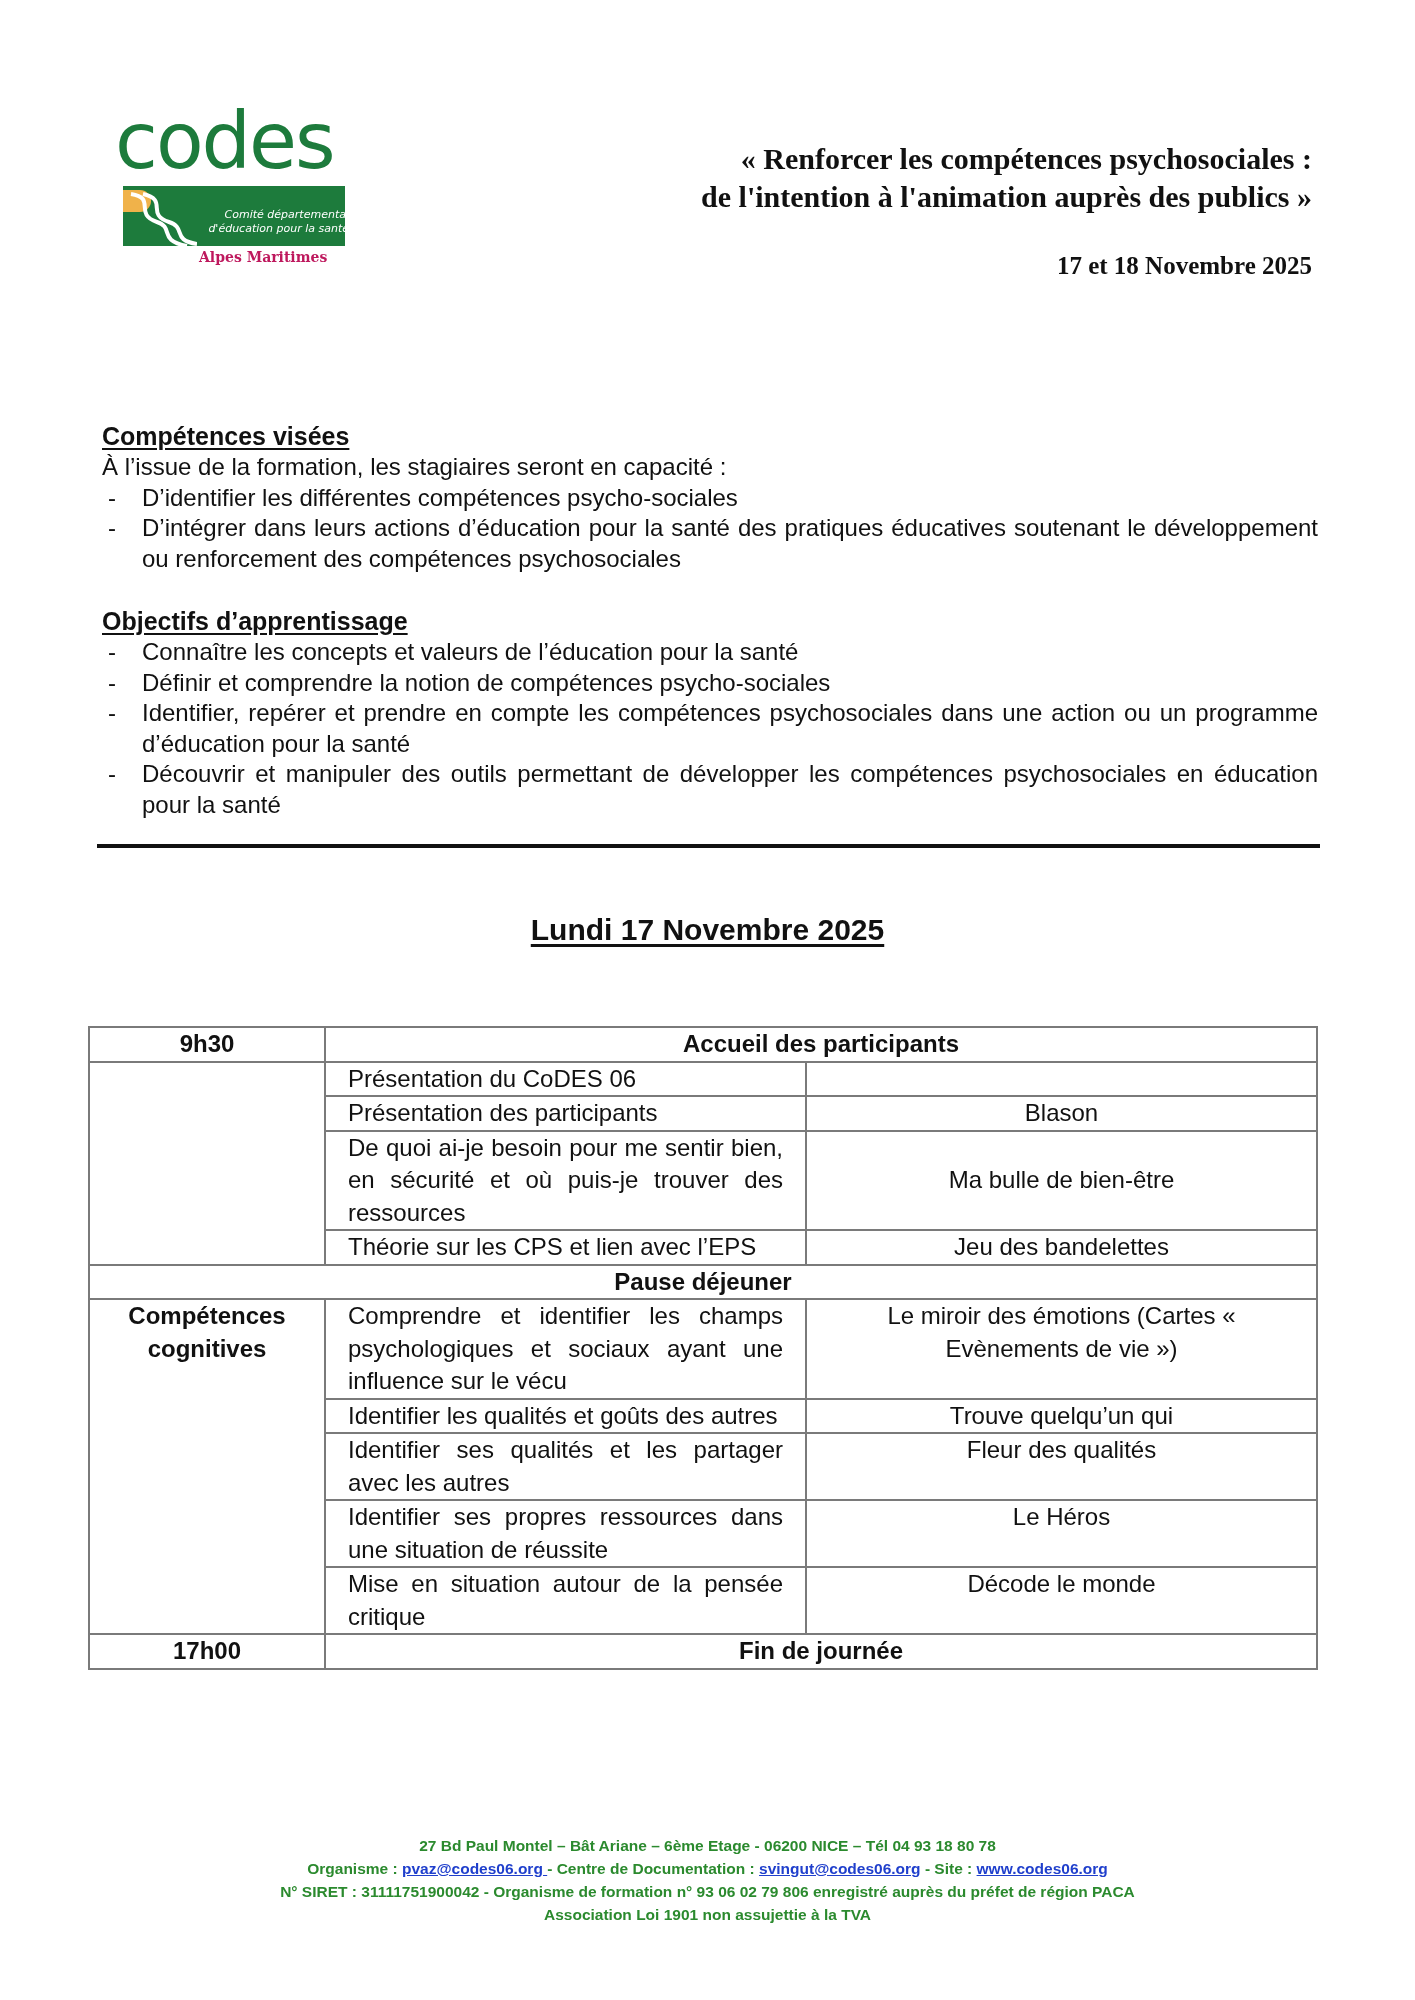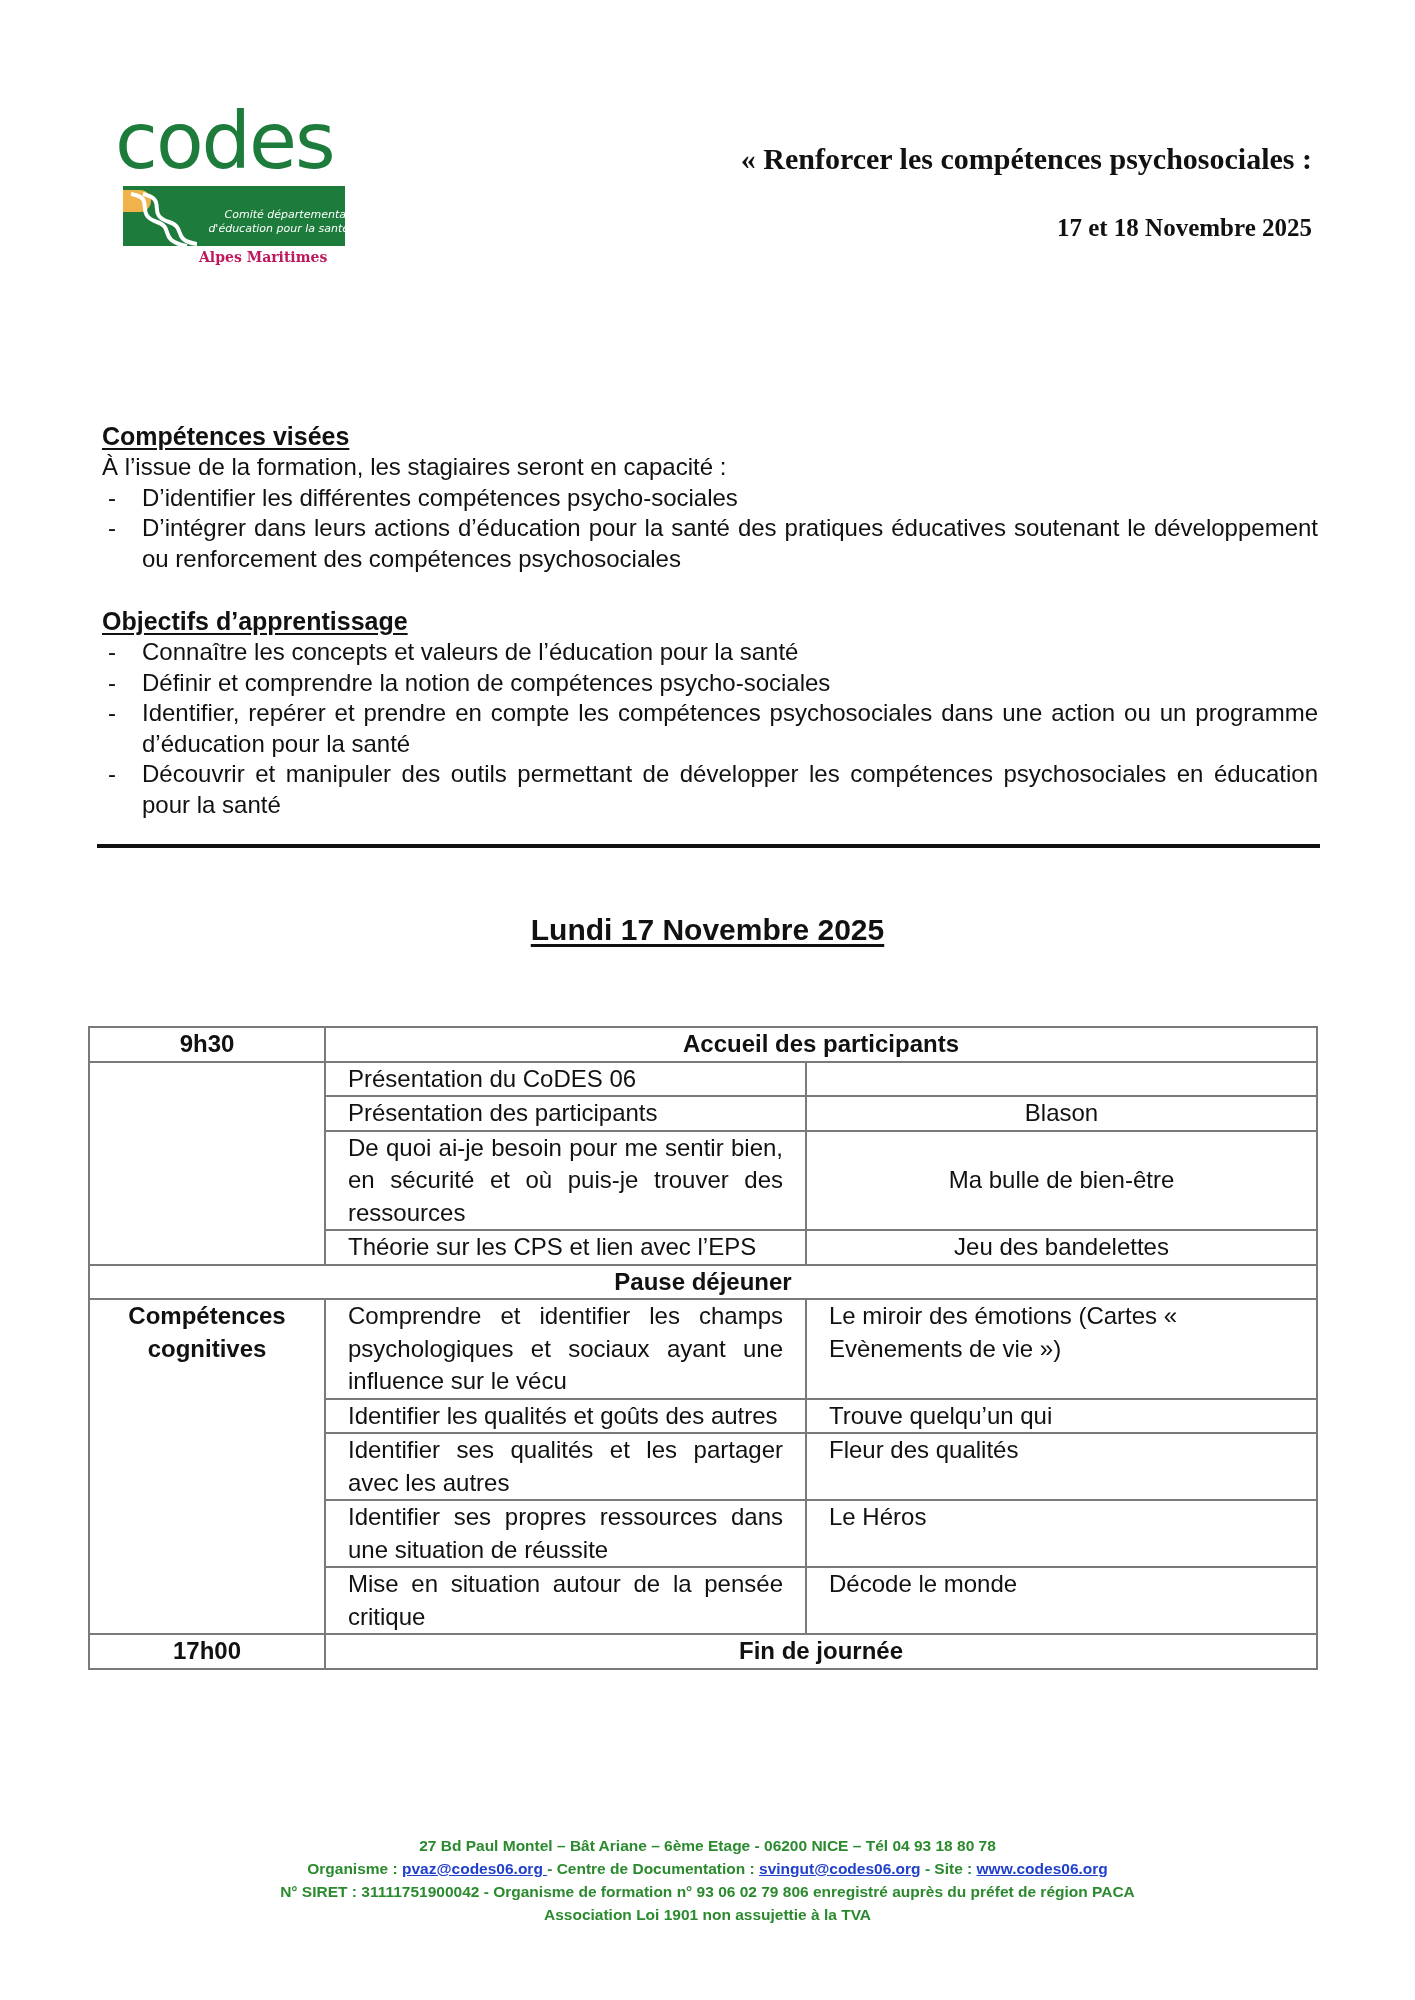--- a/index.html
+++ b/index.html
@@ -39,21 +39,21 @@
 
   .day-heading { position: absolute; left: 0; width: 1415px; top: 913px; text-align: center;
                  font-size: 30px; font-weight: bold; text-decoration: underline; text-underline-offset: 4px; }
 
   
   table.schedule { position: absolute; left: 88px; top: 1026px; width: 1230px;
                    border-collapse: collapse; font-size: 24px; }
   table.schedule td { border: 2px solid #7a7a7a; padding: 0 22px; line-height: 32.5px; vertical-align: top; }
   td.time { width: 190px; text-align: center; font-weight: bold; vertical-align: middle; }
   td.activity { width: 435px; text-align: justify; }
-  td.tool { text-align: left; }
+  td.tool { text-align: center; }
   td.tool.center { text-align: center; vertical-align: middle; }
   td.full { text-align: center; font-weight: bold; }
   td.module { text-align: center; font-weight: bold; vertical-align: middle; }
 
   
   .footer { position: absolute; left: 0; width: 1415px; top: 1834px; text-align: center;
             font-family: "Liberation Sans", sans-serif; font-weight: bold; font-size: 15.5px;
             line-height: 23px; color: #2b8a2e; }
   .footer a { color: #1f3fcc; text-decoration: underline; }
 </style>
@@ -70,20 +70,21 @@
   <div class="logo-word">codes</div>
   <div class="logo-band-text">
     <div>Comité départemental</div>
     <div>d'éducation pour la santé</div>
   </div>
   <div class="logo-region">Alpes Maritimes</div>
 </div>
 
 <div class="title-block">
   <div class="title-line">« Renforcer les compétences psychosociales :</div>
+  <div class="title-line">de l'intention à l'animation auprès des publics »</div>
   <div class="title-date">17 et 18 Novembre 2025</div>
 </div>
 
 <div class="section" style="top: 420px;">
   <h2>Compétences visées</h2>
   <p>À l’issue de la formation, les stagiaires seront en capacité :</p>
   <ul class="bullets">
     <li>D’identifier les différentes compétences psycho-sociales</li>
     <li>D’intégrer dans leurs actions d’éducation pour la santé des pratiques éducatives soutenant le développement ou renforcement des compétences psychosociales</li>
   </ul>

